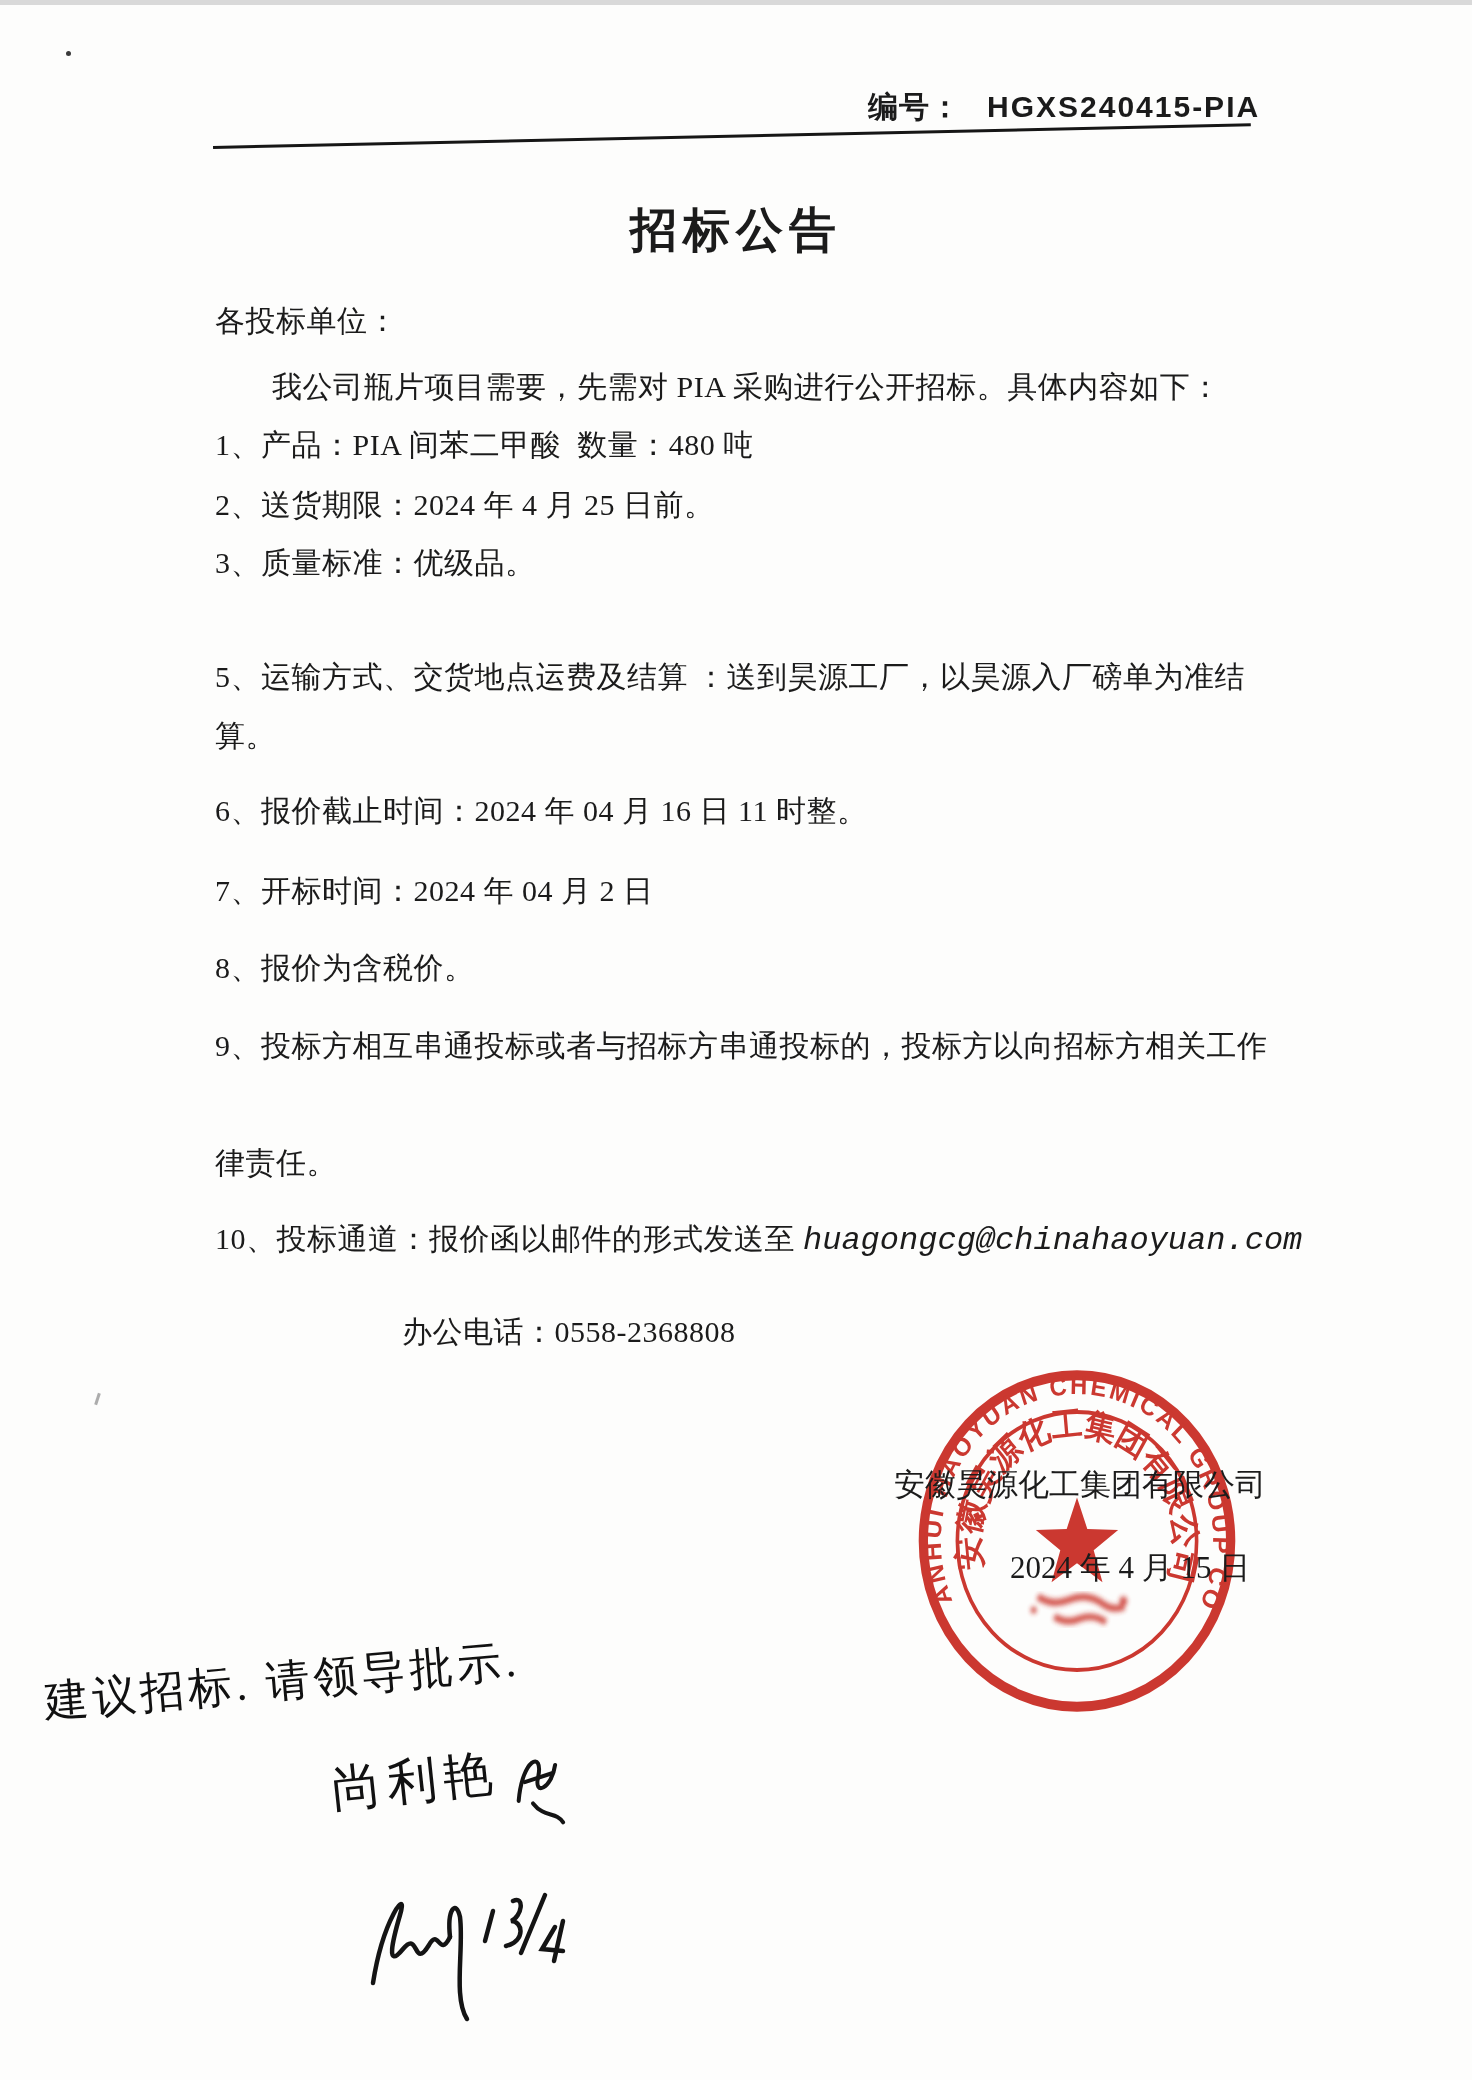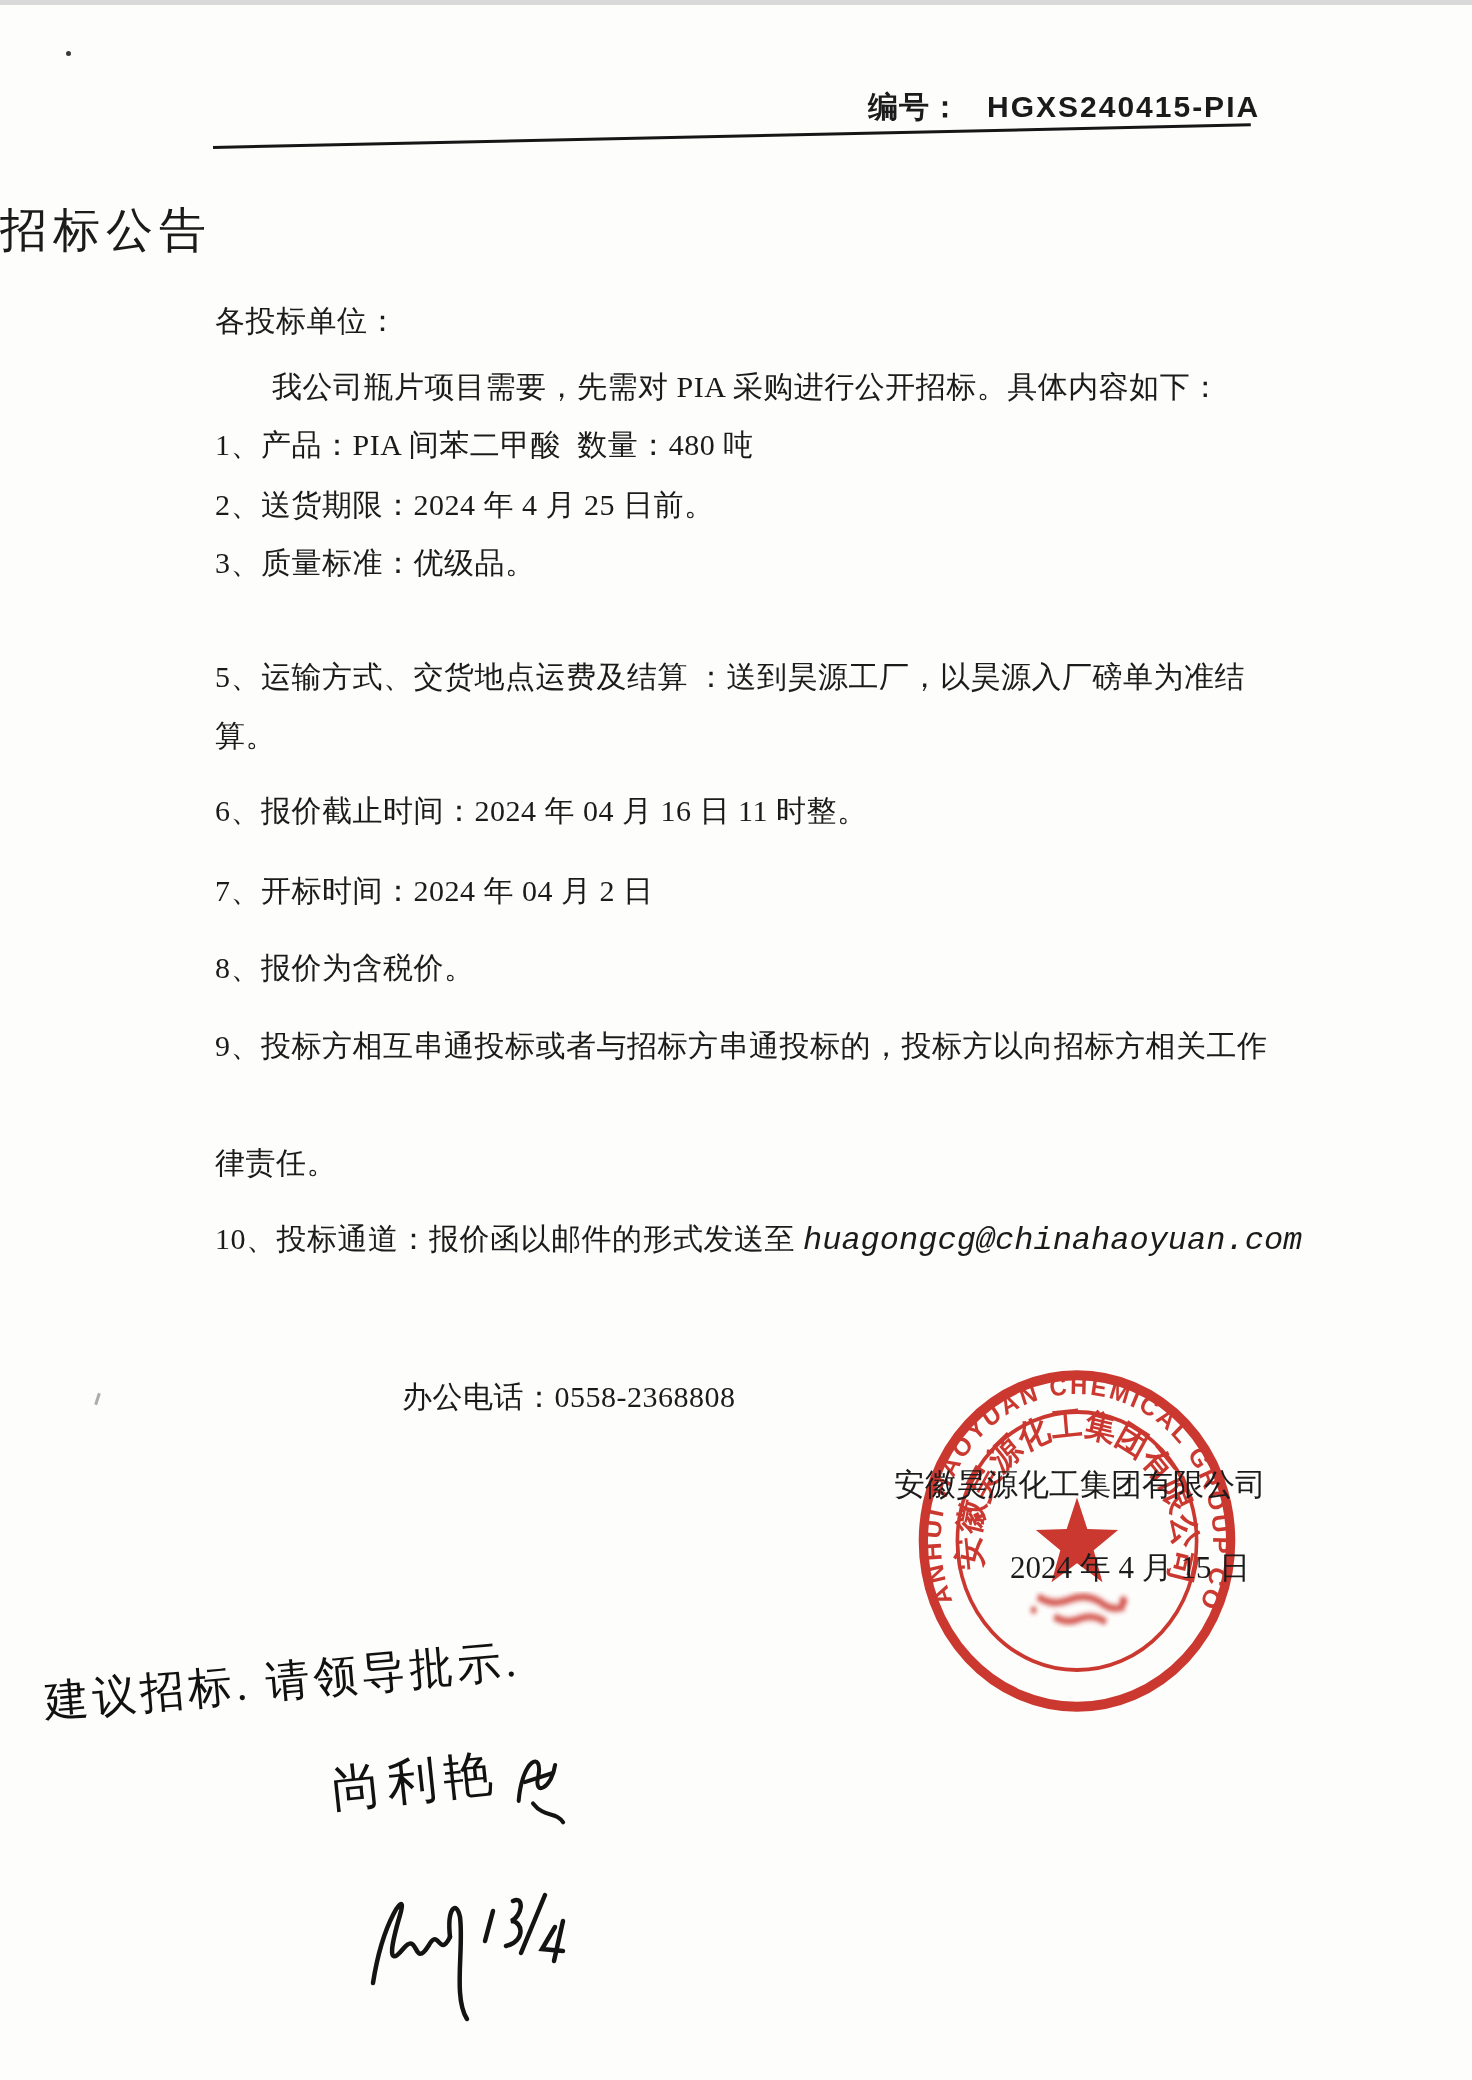--- a/index.html
+++ b/index.html
@@ -13,22 +13,22 @@
     font-family:"Liberation Sans","DejaVu Sans",sans-serif;white-space:pre;
     letter-spacing:1px;
   }
   .docno .num{margin-left:26px;letter-spacing:2px;}
   .skewline{
     position:absolute;left:213px;top:141px;width:1038px;height:0;
     border-top:3px solid #161616;transform:rotate(-1.25deg);
     transform-origin:left top;
   }
   .title{
-    position:absolute;top:194px;left:0;width:100%;text-align:left;
-    font-size:47px;font-weight:normal;letter-spacing:6px;
+    position:absolute;top:194px;left:0;width:100%;text-align:center;
+    font-size:47px;font-weight:bold;letter-spacing:6px;
   }
   .ln{
     position:absolute;left:215px;font-size:30px;white-space:pre;
     letter-spacing:0.5px;
   }
   .indent{left:272px;}
   .mono{
     font-family:"Liberation Mono","DejaVu Sans Mono",monospace;
     font-size:32px;letter-spacing:0;font-style:italic;
   }
@@ -72,21 +72,21 @@
   <div class="ln" style="top:652px;">5、运输方式、交货地点运费及结算 ：送到昊源工厂，以昊源入厂磅单为准结</div>
   <div class="ln" style="top:711px;">算。</div>
   <div class="ln" style="top:786px;">6、报价截止时间：2024 年 04 月 16 日 11 时整。</div>
   <div class="ln" style="top:866px;">7、开标时间：2024 年 04 月 2 日</div>
   <div class="ln" style="top:943px;">8、报价为含税价。</div>
   <div class="ln" style="top:1021px;">9、投标方相互串通投标或者与招标方串通投标的，投标方以向招标方相关工作</div>
   <div class="ln" style="top:1138px;">律责任。</div>
 
   <div class="ln" style="top:1214px;"><span>10、投标通道：报价函以邮件的形式发送至 </span><span class="mono">huagongcg@chinahaoyuan.com</span></div>
 
-  <div class="ln office" style="top:1372px;">办公电话：0558-2368808</div>
+  <div class="ln office" style="top:1307px;">办公电话：0558-2368808</div>
 
   <div class="company">安徽昊源化工集团有限公司</div>
   <div class="dateline">2024 年 4 月 15 日</div>
 
   <svg class="stamp" viewBox="0 0 320 320" preserveAspectRatio="none">
     <defs>
       <path id="ringPath" d="M 40.4 215.8 A 132 132 0 1 1 279.6 215.8" fill="none"></path>
       <path id="cnPath" d="M 68.2 184.6 A 95 95 0 1 1 251.8 184.6" fill="none"></path>
       <filter id="blurF" x="-20%" y="-20%" width="140%" height="140%">
         <feGaussianBlur stdDeviation="2.2"></feGaussianBlur>

